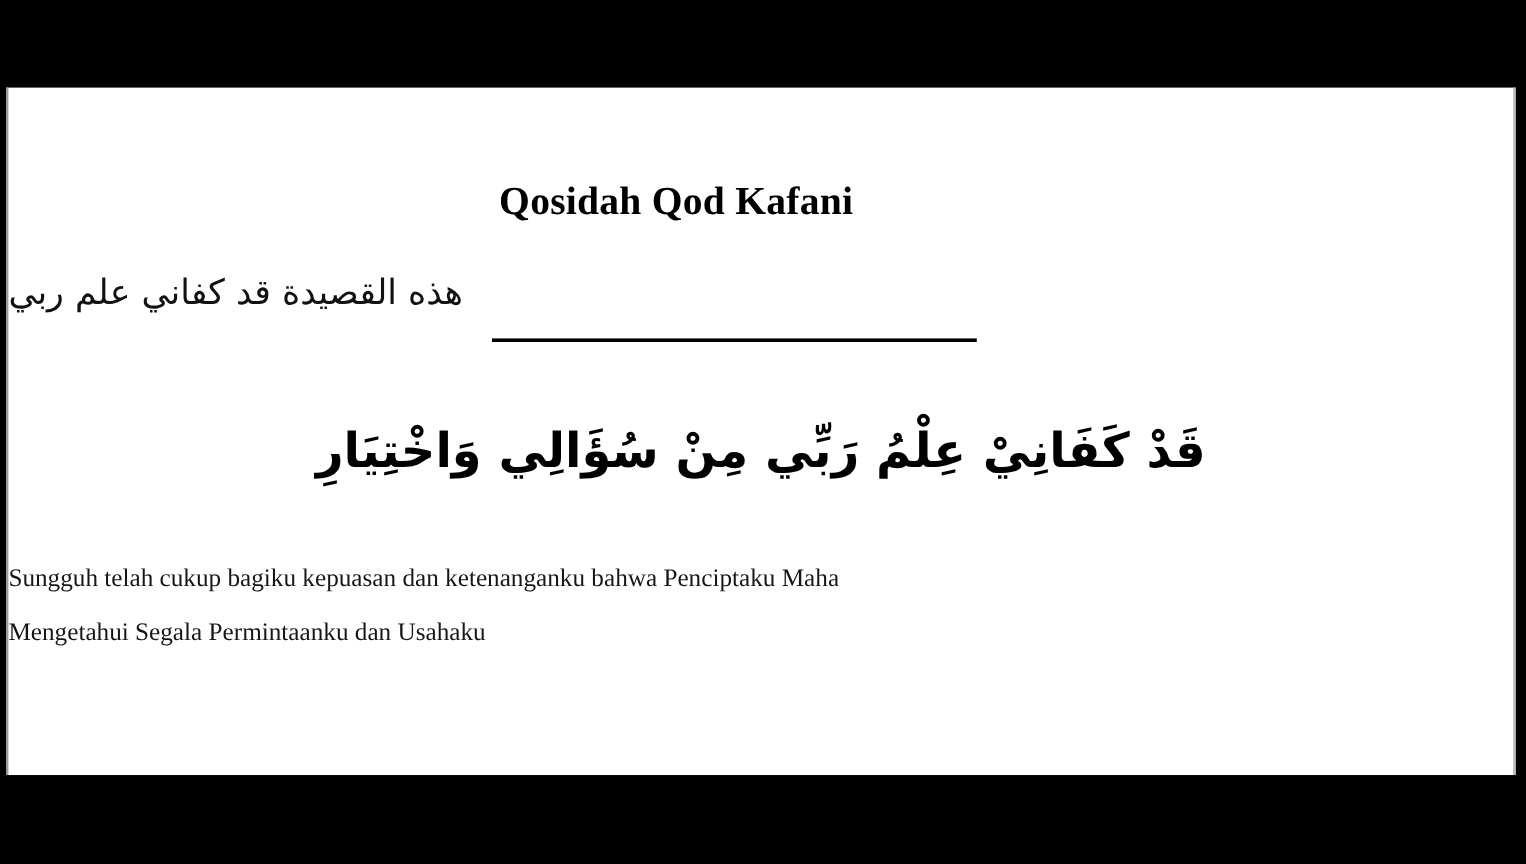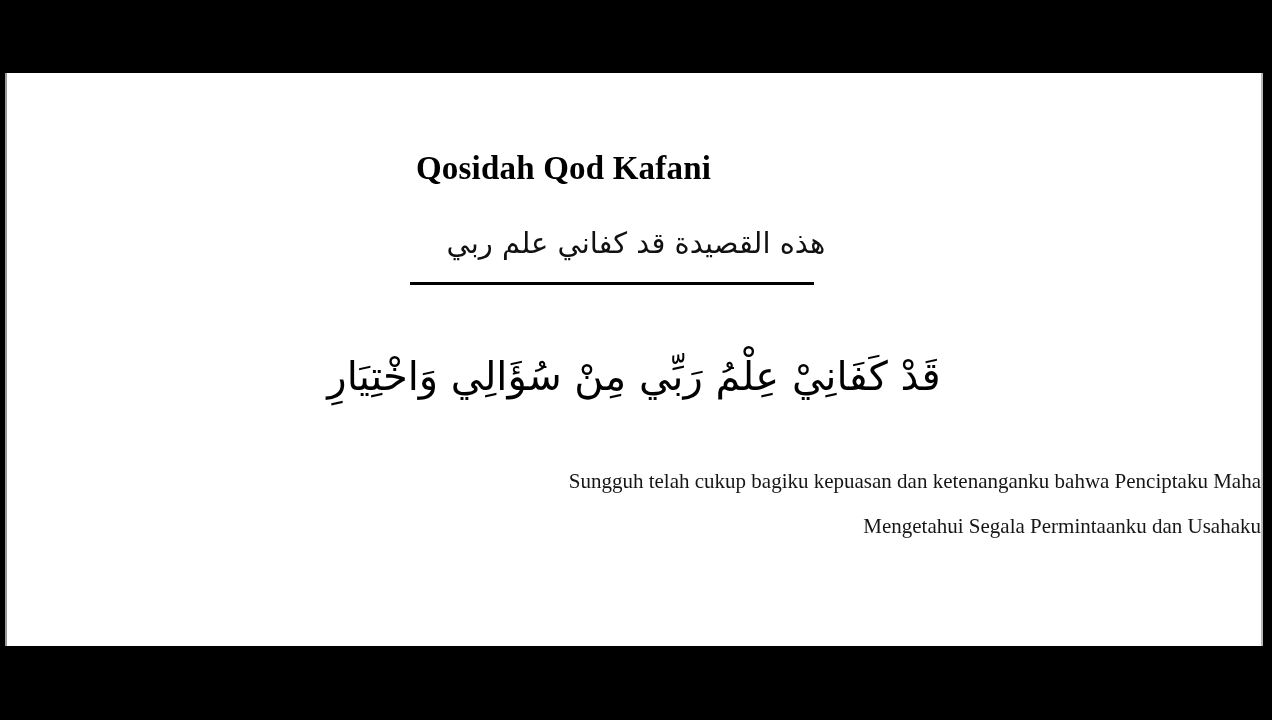--- a/index.html
+++ b/index.html
@@ -59,21 +59,21 @@
     color: #000000;
     letter-spacing: 0.2px;
   }
 
   
   .arabic-subtitle-wrap {
     position: absolute;
     left: 0;
     top: 150px;
     width: 1258px;
-    text-align: center;
+    text-align: left;
   }
   .arabic-subtitle {
     display: inline-block;
     direction: rtl;
     unicode-bidi: bidi-override;
     font-family: "DejaVu Sans", sans-serif;
     font-size: 29px;
     line-height: 40px;
     color: #111111;
     white-space: nowrap;
@@ -93,34 +93,34 @@
     left: 0;
     top: 272px;
     width: 1254px;
     text-align: center;
   }
   .arabic-verse {
     display: inline-block;
     direction: rtl;
     unicode-bidi: bidi-override;
     font-family: "DejaVu Sans", sans-serif;
-    font-weight: normal;
+    font-weight: bold;
     font-size: 40px;
     line-height: 62px;
     color: #000000;
     white-space: nowrap;
   }
 
   
   .translation-block {
     position: absolute;
     left: 0;
     top: 386px;
     width: 1254px;
-    text-align: right;
+    text-align: left;
   }
   .translation-line {
     font-family: "Liberation Serif", "DejaVu Serif", serif;
     font-size: 21px;
     line-height: 45px;
     color: #161616;
     white-space: nowrap;
   }
 </style>
 </head>

